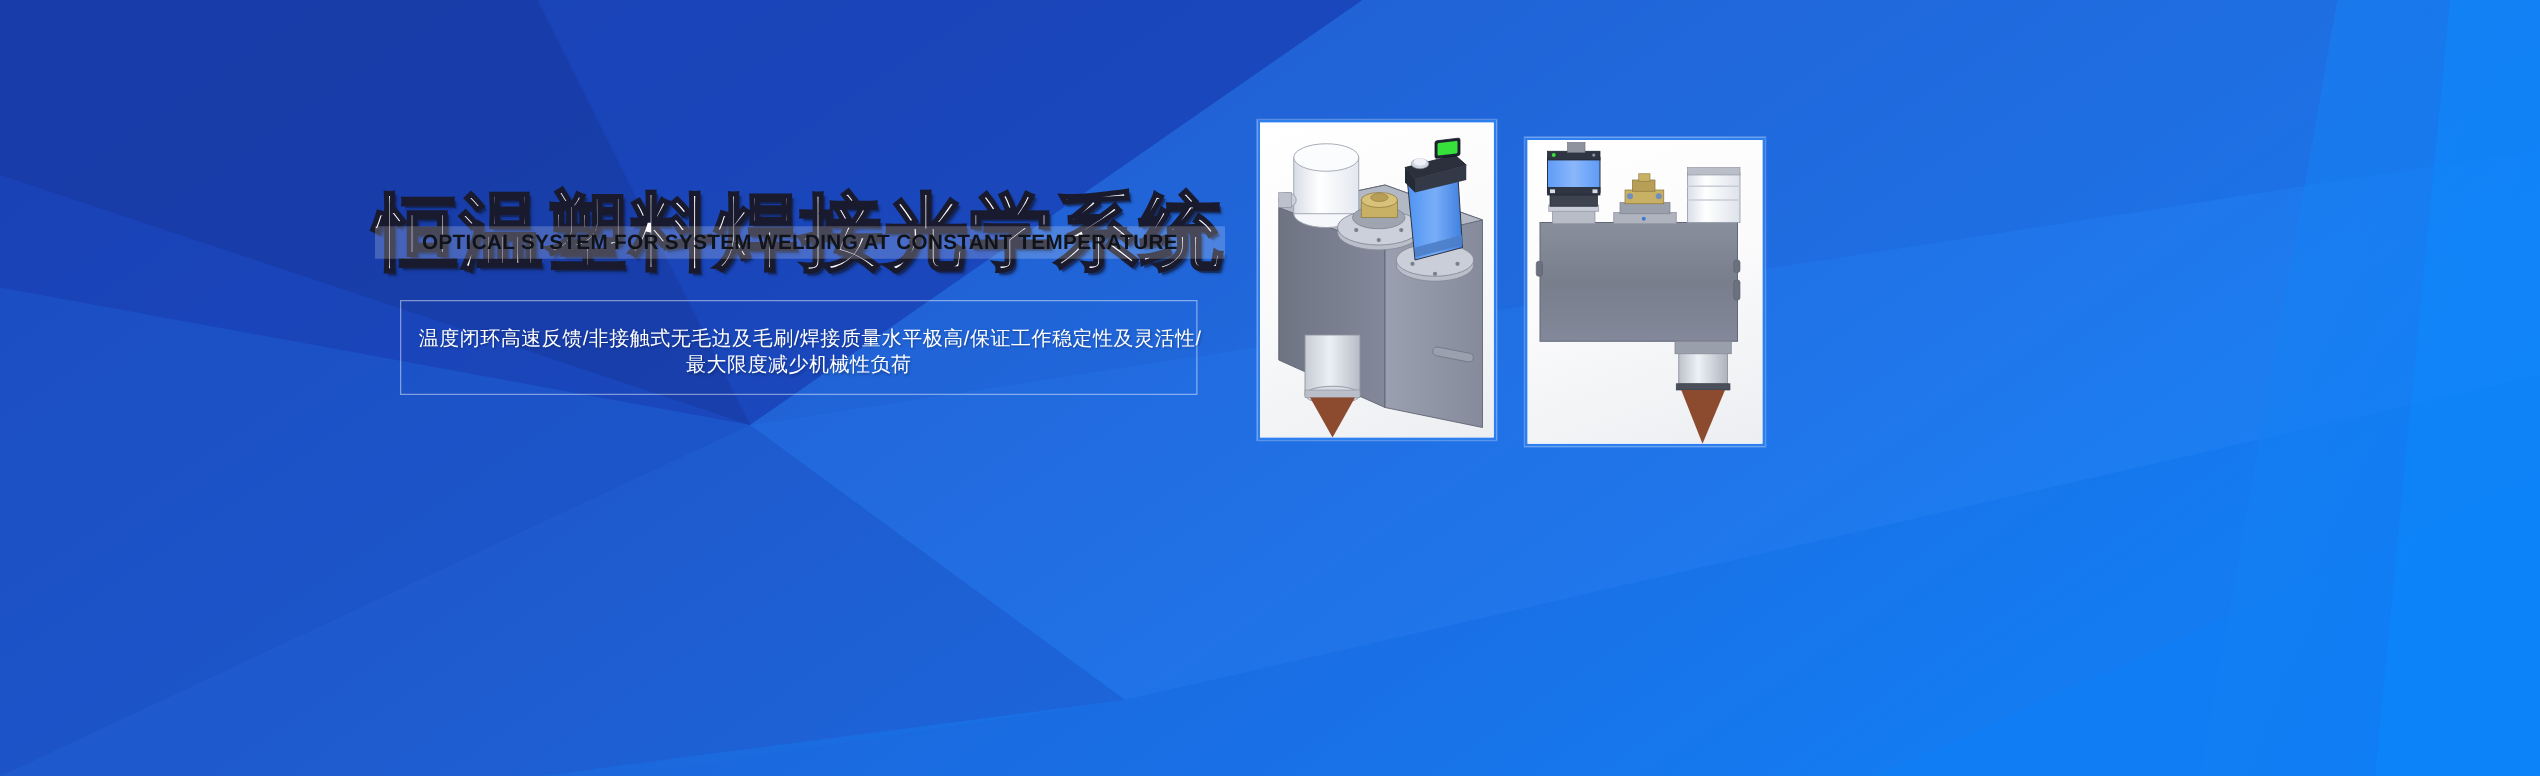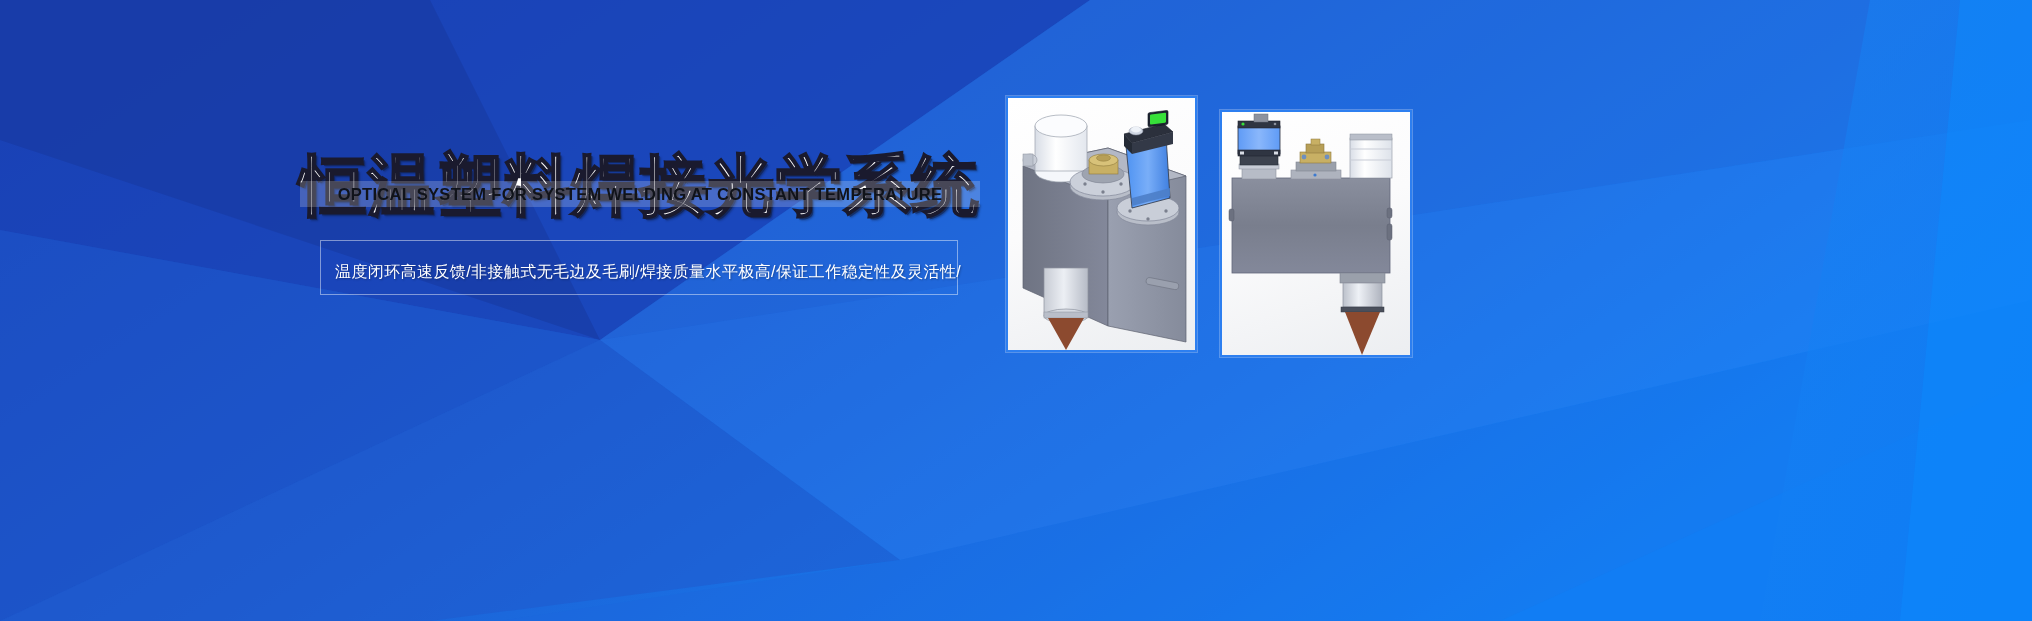--- a/index.html
+++ b/index.html
@@ -171,20 +171,21 @@
   <div class="text-block">
 
     <div class="title-stack">
       <div class="title-cn">恒温塑料焊接光学系统</div>
       <div class="title-en-band"></div>
       <div class="title-en">OPTICAL  SYSTEM  FOR  SYSTEM  WELDING   AT  CONSTANT  TEMPERATURE</div>
     </div>
 
     <div class="subtitle-box">
       <div class="subtitle-line">温度闭环高速反馈/非接触式无毛边及毛刷/焊接质量水平极高/保证工作稳定性及灵活性/</div>
+      <div class="subtitle-line second">最大限度减少机械性负荷</div>
     </div>
 
   </div>
 
   <div class="photo" id="photo-1">
     <div class="photo-inner">
       <svg viewBox="0 0 187 252">
         <defs>
           <linearGradient id="bodyFrontG" x1="0" y1="0" x2="1" y2="0">
             <stop offset="0" stop-color="#6f7483"></stop>

